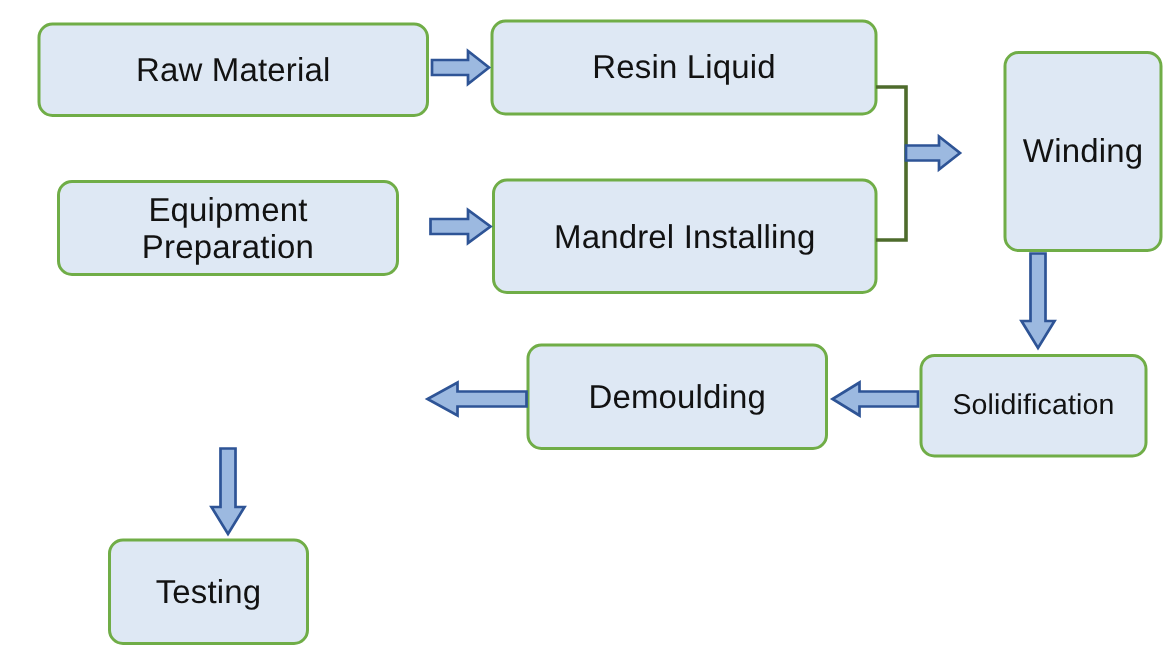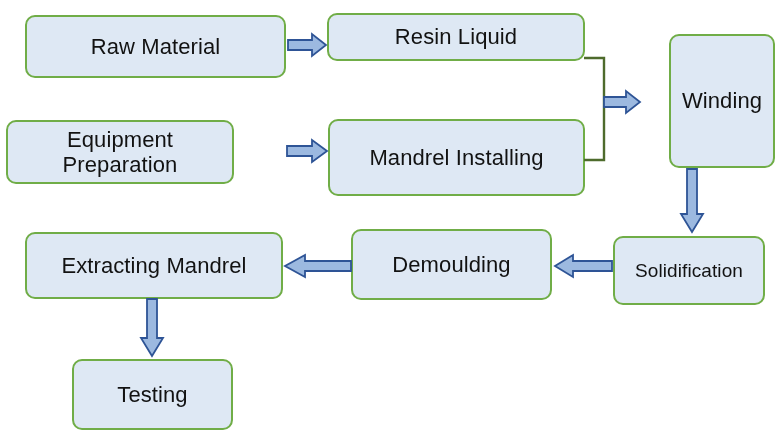--- a/index.html
+++ b/index.html
@@ -44,49 +44,46 @@
 </style>
 </head>
 <body>
 
 <div id="canvas">
 
   <div class="node" style="left:25px; top:15px; width:261px; height:63px;">
     <span>Raw Material</span>
   </div>
 
-  <div class="node" style="left:327px; top:13px; width:258px; height:48px;">
+  <div class="node" style="left:327px; top:13px; width:258px; height:64px;">
     <span>Resin Liquid</span>
   </div>
 
   <div class="node" style="left:669px; top:34px; width:106px; height:134px;">
     <span>Winding</span>
   </div>
 
-  <div class="node" style="left:6px; top:120px; width:228px; height:64px;">
+  <div class="node" style="left:38px; top:120px; width:228px; height:64px;">
     <span>Equipment Preparation</span>
   </div>
 
   <div class="node" style="left:328px; top:119px; width:257px; height:77px;">
     <span>Mandrel Installing</span>
   </div>
 
   <div class="node" style="left:351px; top:229px; width:201px; height:71px;">
     <span>Demoulding</span>
   </div>
 
   <div class="node small" style="left:613px; top:236px; width:152px; height:69px;">
     <span>Solidification</span>
   </div>
 
-  <div class="node" style="left:25px; top:232px; width:258px; height:67px;">
-    <span>Extracting Mandrel</span>
-  </div>
 
-  <div class="node" style="left:72px; top:359px; width:161px; height:71px;">
+  <div class="node" style="left:72px; top:359px; width:134px; height:71px;">
     <span>Testing</span>
   </div>
 
   <div class="bracket" style="left:584px; top:56px;">
     <svg width="26" height="106" viewBox="0 0 26 106">
       <path d="M 0 2 L 20 2 L 20 104 L 0 104" fill="none" stroke="#4e6b2c" stroke-width="2.4" stroke-linecap="square" stroke-linejoin="miter"></path>
     </svg>
   </div>
 
   <div class="arrow" style="left:287px; top:32px;">

